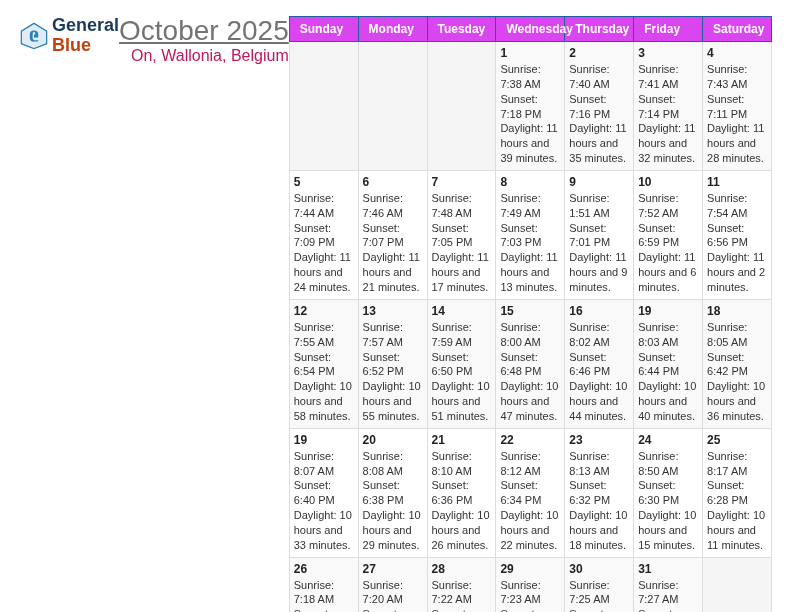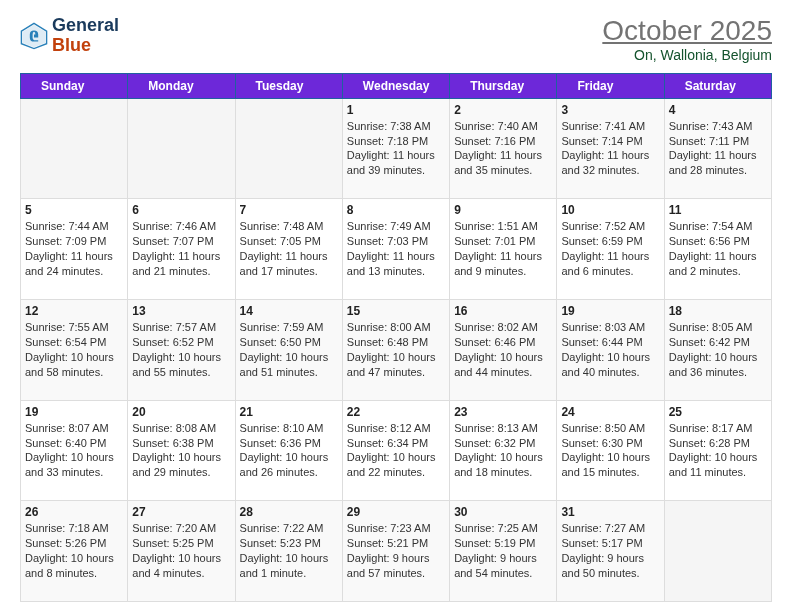--- a/index.html
+++ b/index.html
@@ -8,21 +8,21 @@
       background: #fff;
       width: 792px;
       height: 612px;
       overflow: hidden;
     }
     .page {
       width: 792px;
       height: 612px;
       padding: 16px 20px 10px 20px;
       display: flex;
-      flex-direction: column;
+      flex-direction: row;
     }
     .header {
       display: flex;
       justify-content: space-between;
       align-items: flex-start;
       margin-bottom: 10px;
     }
     .logo {
       display: flex;
       align-items: center;
@@ -45,36 +45,36 @@
       text-align: right;
     }
     .main-title {
       font-size: 28px;
       font-weight: 300;
       color: #737373;
       line-height: 1.1;
       text-decoration: underline;
     }
     .subtitle {
-      font-size: 14px;
-      color: #14532d;
+      font-size: 16px;
+      color: #be185d;
     }
     .calendar {
       flex: 1;
       border: 1px solid #ccc;
       border-collapse: collapse;
       width: 100%;
       table-layout: fixed;
     }
     .calendar thead tr th {
-      background: #6d28d9;
+      background: #d946ef;
       color: #fff;
       font-size: 12px;
       font-weight: bold;
-      padding: 5px 20px;
+      padding: 5px 10px;
       text-align: left;
       border: 1px solid #2060a0;
     }
     .calendar tbody tr td {
       vertical-align: top;
       border: 1px solid #ddd;
       padding: 4px 4px;
       font-size: 9.5px;
       color: #222;
       height: 82px;

